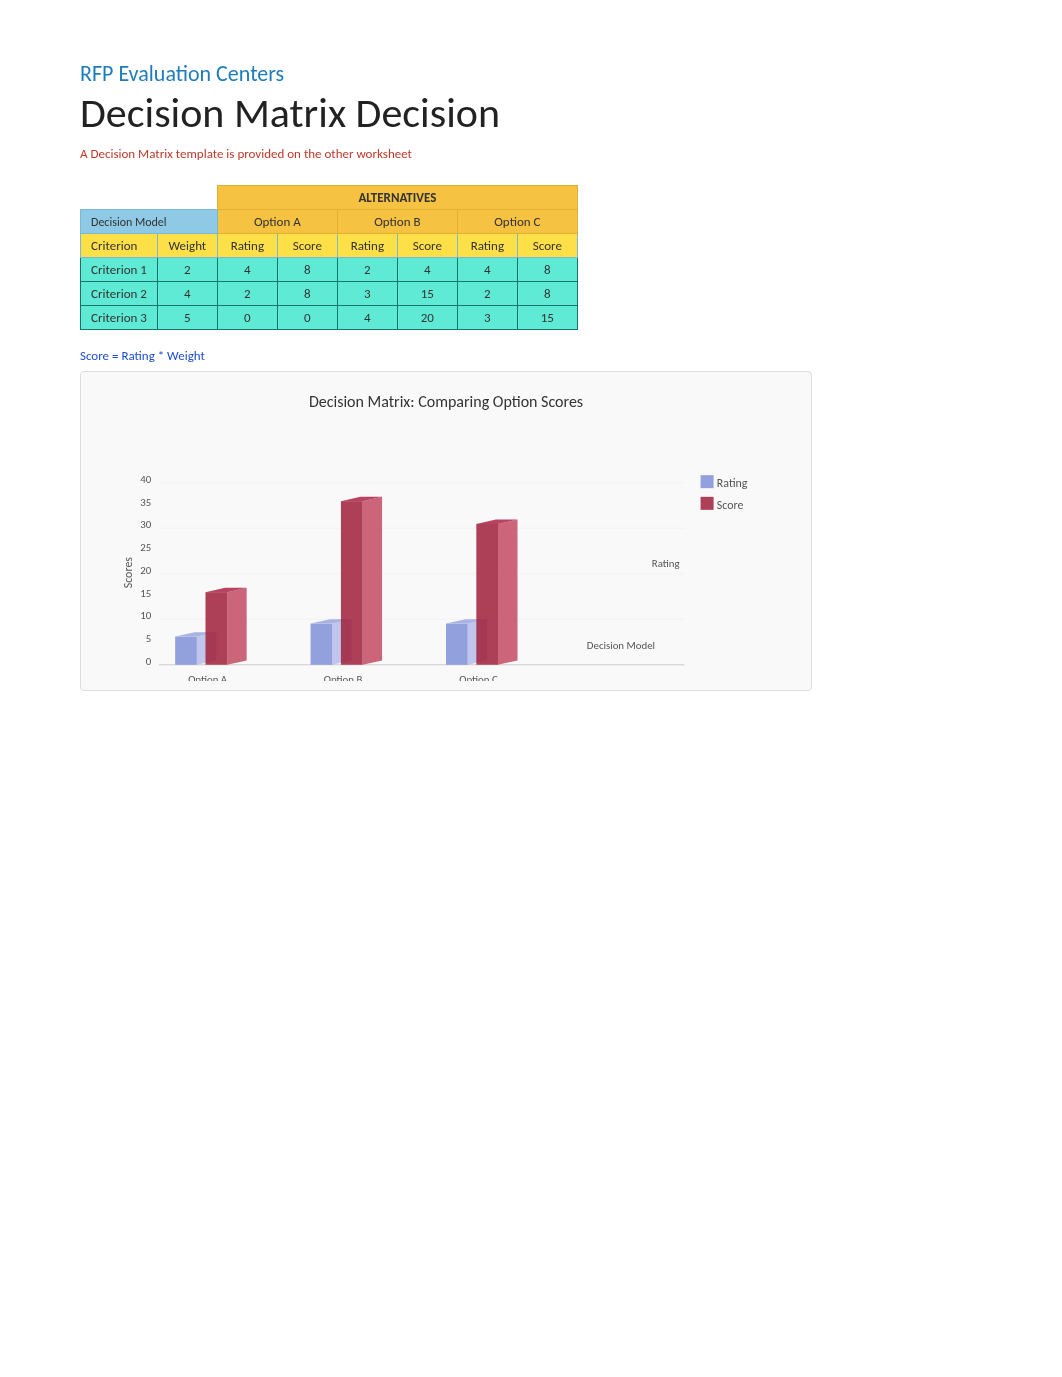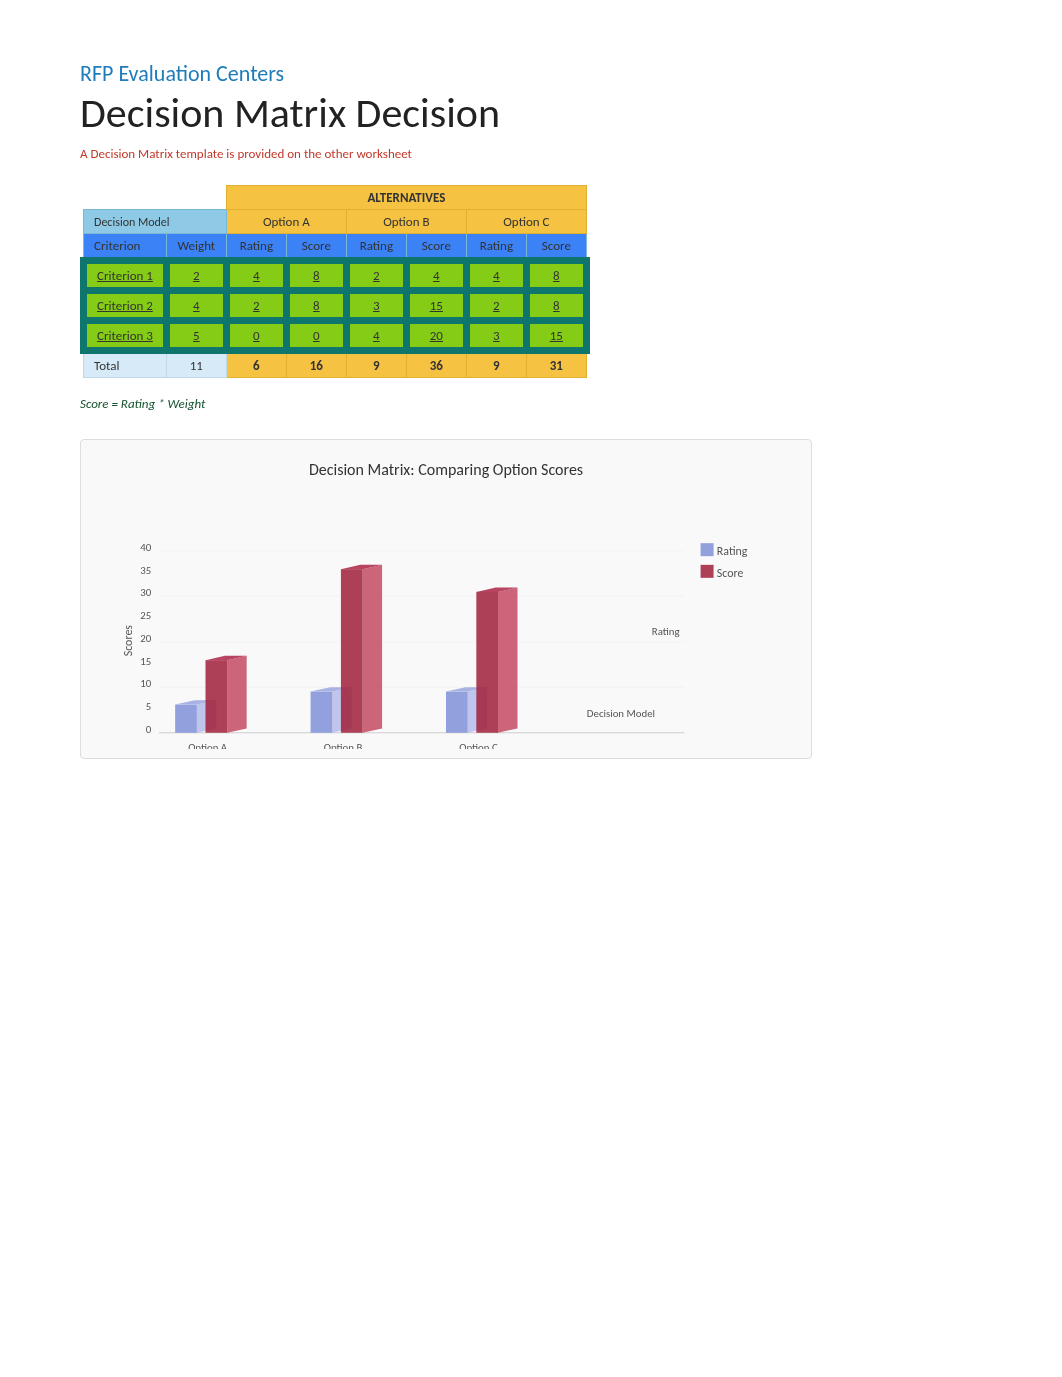--- a/index.html
+++ b/index.html
@@ -74,54 +74,52 @@
     }
     .row-options .decision-model-cell {
       background: #8ecae6;
       color: #333;
       font-size: 12px;
       border: 1px solid #7ab8d4;
     }
 
     
     .row-headers td {
-      background: #3b82f6;
+      background: #fde047;
       color: #333;
       font-size: 13px;
       border: 1px solid #7ab8d4;
     }
 
     
     .row-data td {
-      background: #84cc16;
-      font-size: 13px;
-      border: 7px solid #0f766e;
-      text-decoration: underline;
+      background: #5eead4;
+      font-size: 13px;
+      border: 1px solid #0f766e;
     }
 
     
     .row-total td {
       background: #d6eaf8;
       font-size: 13px;
       border: 1px solid #c0d8ea;
       font-weight: 400;
     }
 
     .row-total .total-score {
       background: #f5c242;
       color: #333;
       font-weight: 600;
       border: 1px solid #e0b030;
     }
 
     .formula-text {
       font-size: 13px;
-      color: #14532d;
-      margin-bottom: 28px;
-      font-style: italic;
+      color: #1d4ed8;
+      margin-bottom: 8px;
     }
 
     
     .chart-container {
       border: 1px solid #ddd;
       border-radius: 4px;
       background: #f9f9f9;
       padding: 20px 20px 30px 20px;
       width: 732px;
       height: 320px;
@@ -205,30 +203,20 @@
       <td>Criterion 3</td>
       <td>5</td>
       <td>0</td>
       <td>0</td>
       <td>4</td>
       <td>20</td>
       <td>3</td>
       <td>15</td>
     </tr>
 
-    <tr class="row-total">
-      <td>Total</td>
-      <td>11</td>
-      <td class="total-score">6</td>
-      <td class="total-score">16</td>
-      <td class="total-score">9</td>
-      <td class="total-score">36</td>
-      <td class="total-score">9</td>
-      <td class="total-score">31</td>
-    </tr>
   </tbody>
     </table>
 </div>
 
 <div class="formula-text">Score = Rating * Weight</div>
 
 <div class="chart-container">
   <div class="chart-title">Decision Matrix: Comparing Option Scores</div>
   <div class="chart-area">
     <svg class="chart-svg" viewBox="0 0 600 240">

